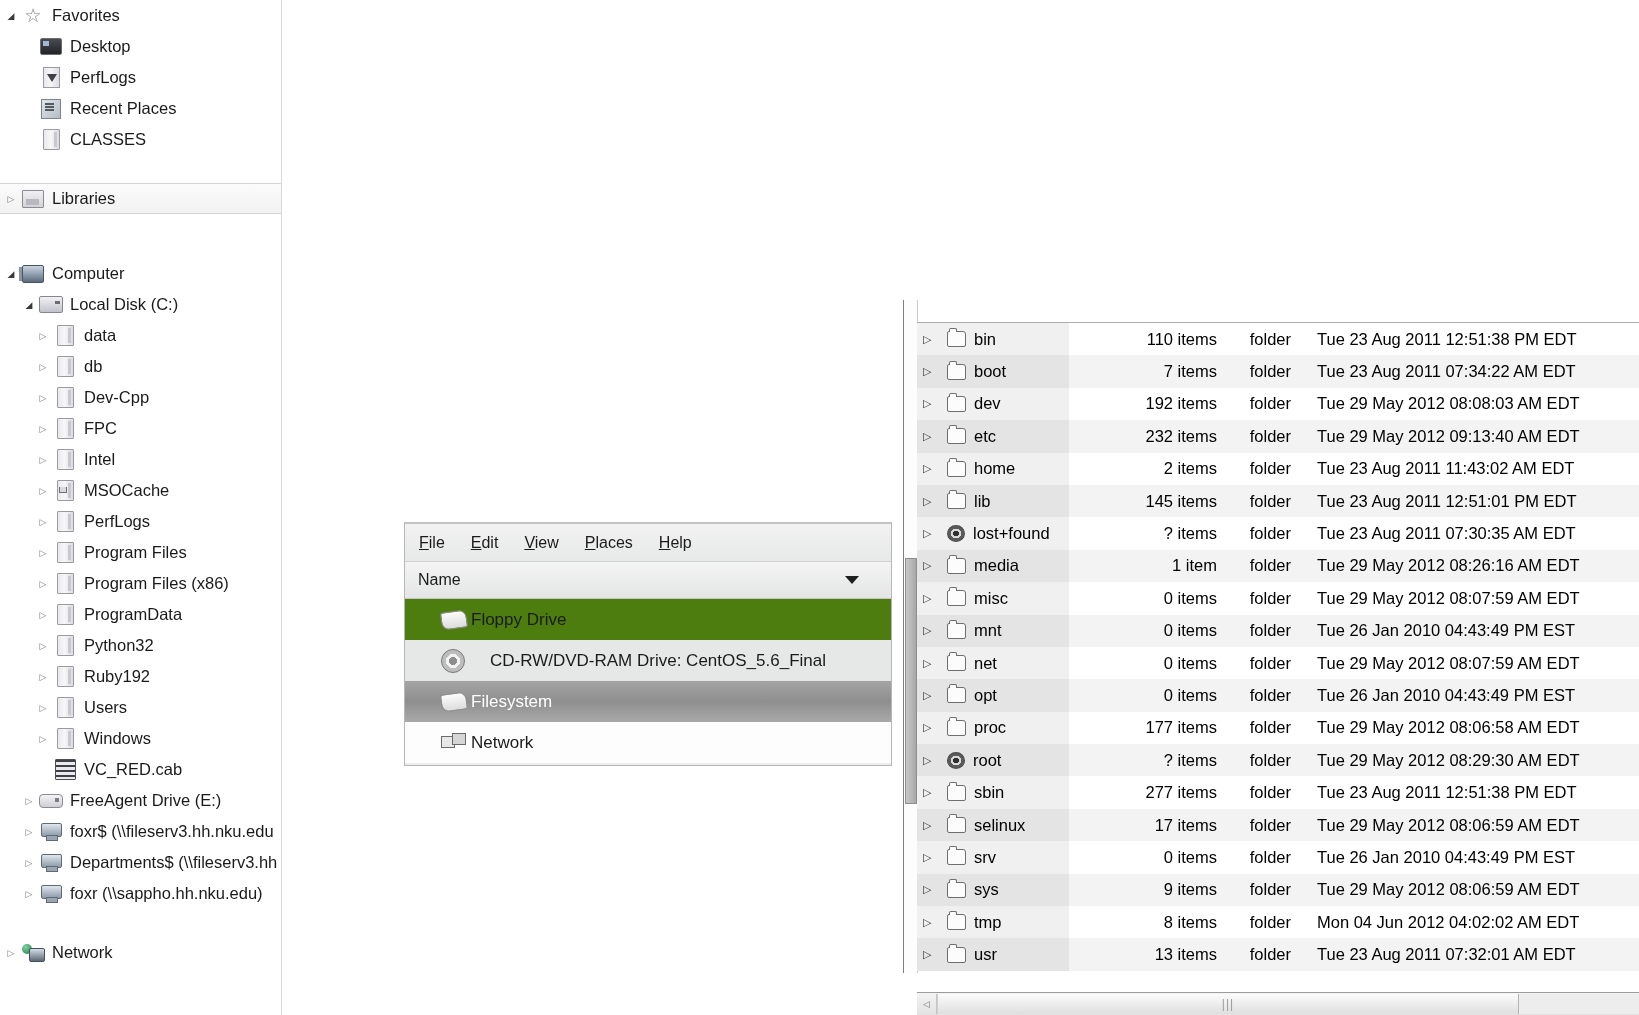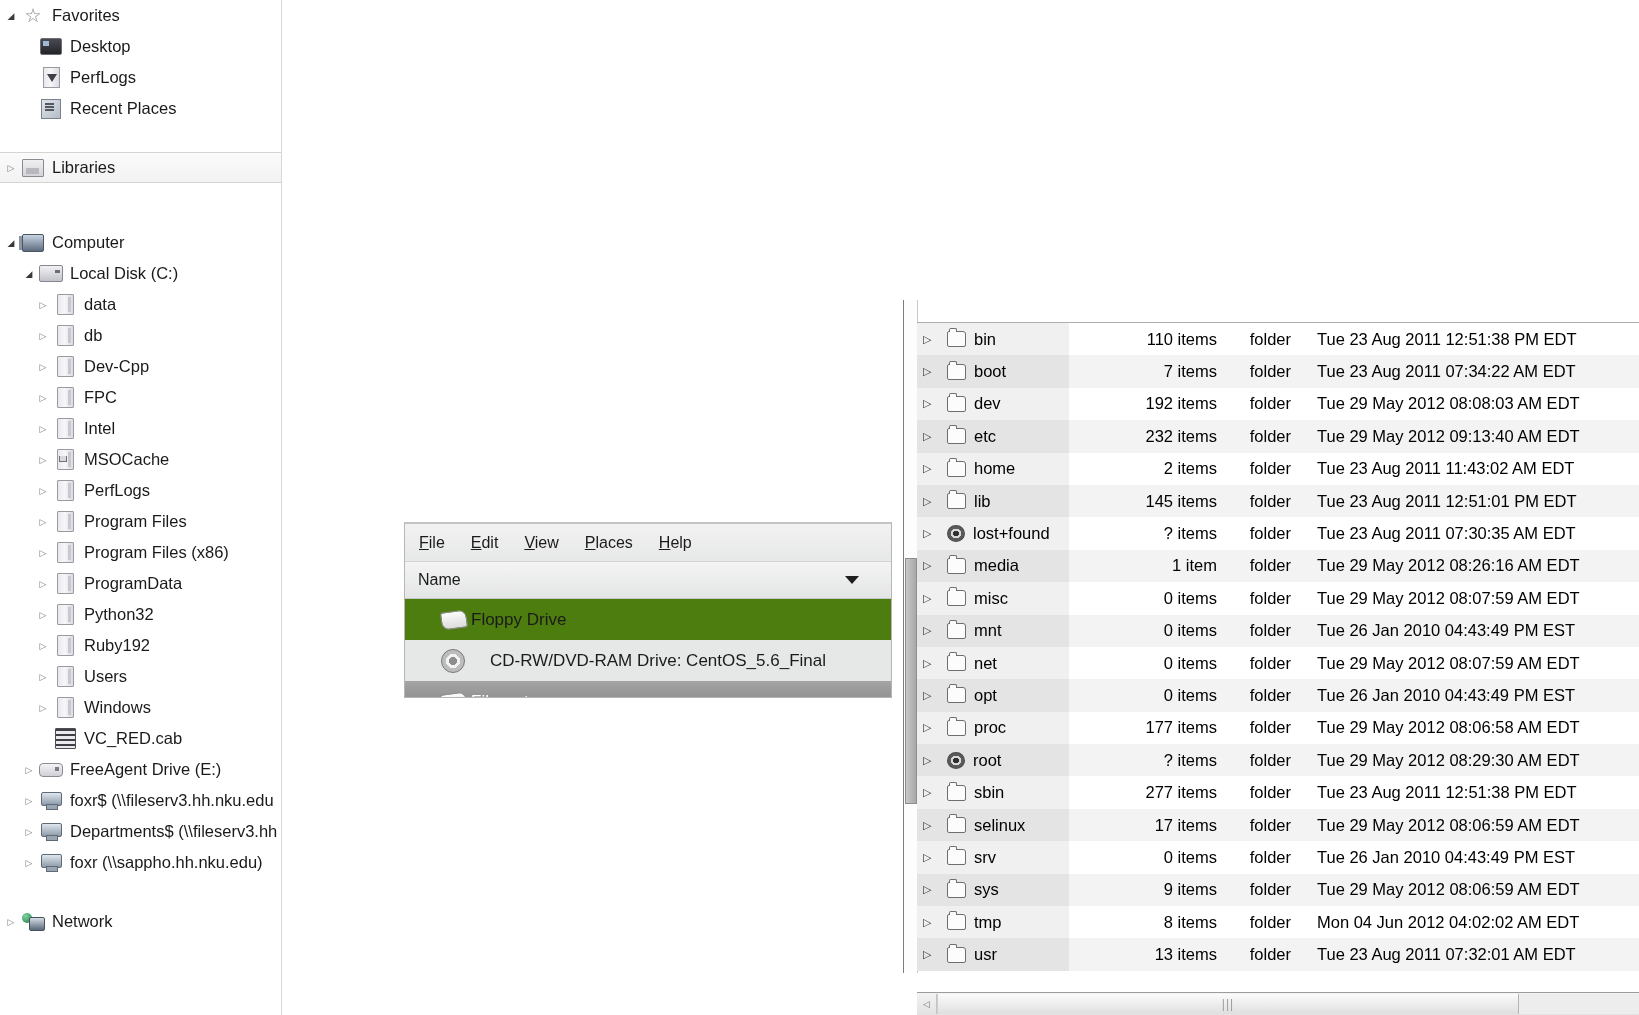--- a/index.html
+++ b/index.html
@@ -214,21 +214,21 @@
     font-size: 19px;
     line-height: 1;
     text-shadow: 0 0 0 #888;
   }
 
   
   #gtk-dialog {
     position: absolute;
     left: 404px; top: 522px;
     width: 488px;
-    height: 176px;
+    height: 244px;
     background: #eceded;
     border: 1px solid #b6b6b6;
     border-top: 2px solid #c3c3c3;
     box-sizing: border-box;
     overflow: hidden;
     font-size: 16px;
     color: #1b1b1b;
   }
   #gtk-menubar {
     display: flex;
@@ -462,20 +462,27 @@
   </div>
 
   <div class="wrow indent-1">
     <span class="expander"></span>
     <span class="wicon">
         <span class="ic-recent"></span>
       </span>
     <span class="lbl">Recent Places</span>
   </div>
 
+  <div class="wrow indent-1">
+    <span class="expander"></span>
+    <span class="wicon">
+        <span class="ic-folder-plain"></span>
+      </span>
+    <span class="lbl">CLASSES</span>
+  </div>
 
   <div class="spacer-md"></div>
 
   <div class="wrow indent-0 lib-band">
     <span class="expander">▷</span>
     <span class="wicon">
         <span class="ic-libraries"></span>
       </span>
     <span class="lbl">Libraries</span>
   </div>

